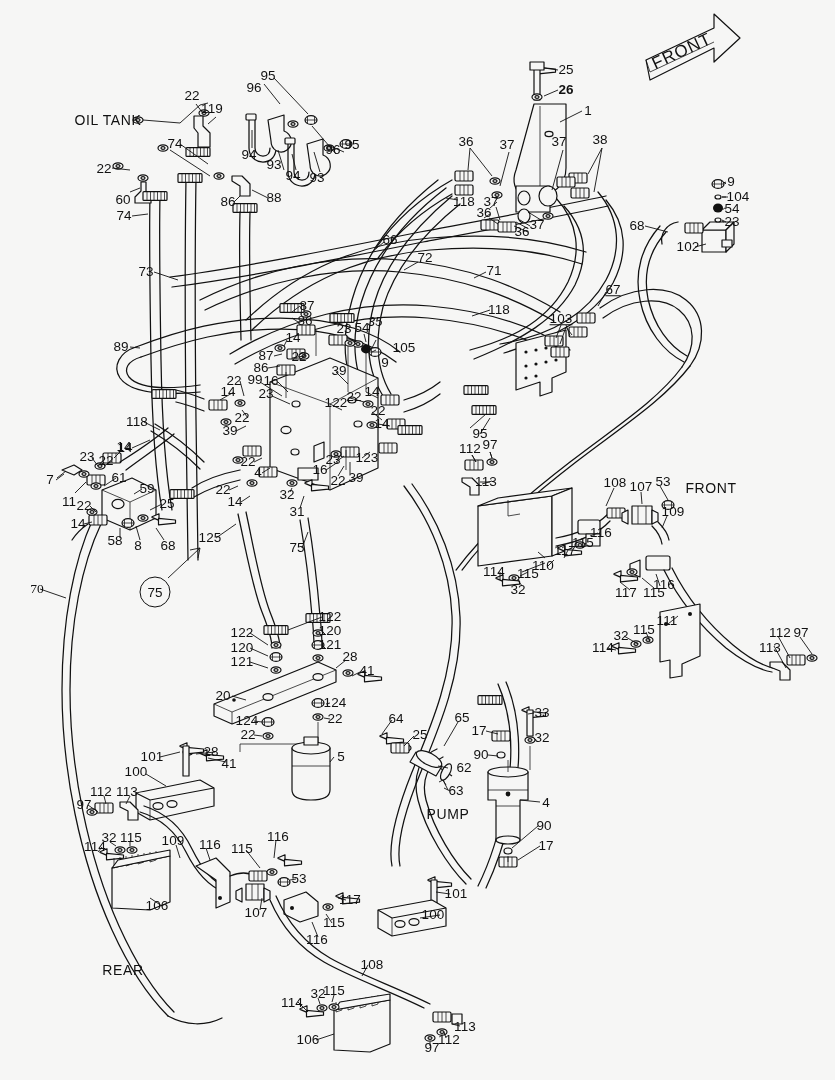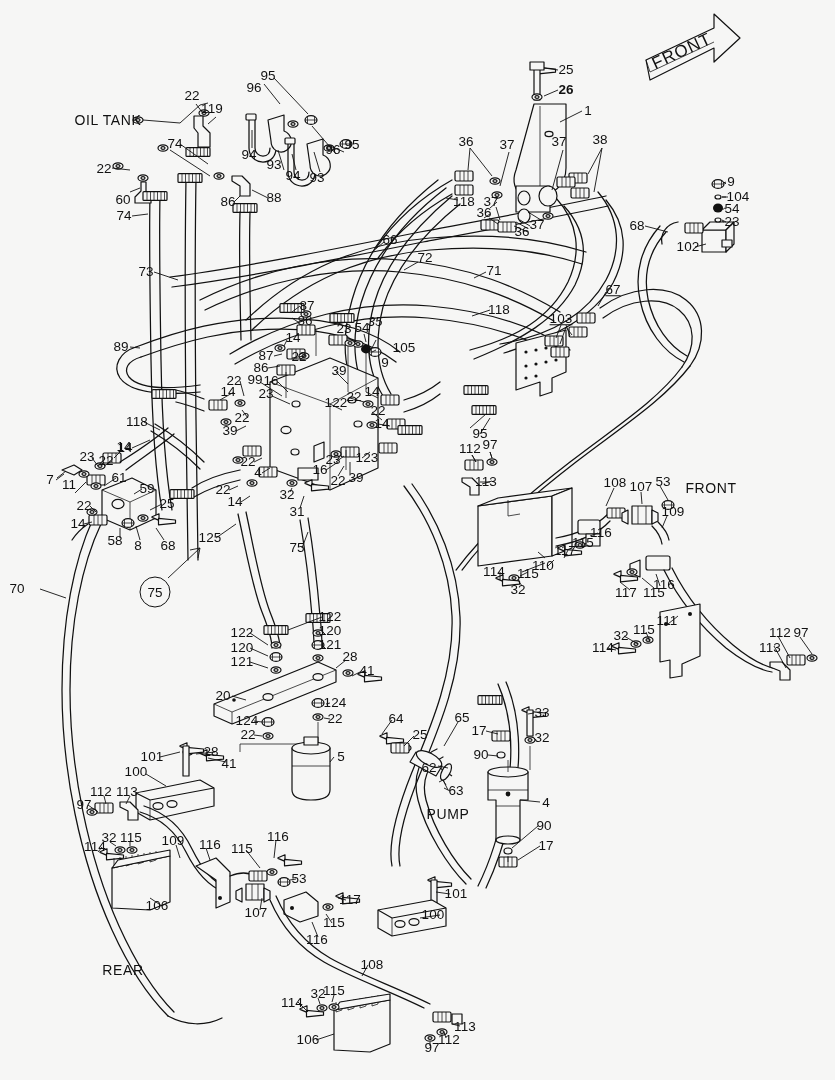--- a/index.html
+++ b/index.html
@@ -652,32 +652,32 @@
       <span class="lbl" style="left: 248px; top: 462px;">22</span>
       <span class="lbl" style="left: 258px; top: 473px;">4</span>
       <span class="lbl" style="left: 223px; top: 490px;">22</span>
       <span class="lbl" style="left: 235px; top: 502px;">14</span>
       <span class="lbl" style="left: 287px; top: 495px;">32</span>
       <span class="lbl" style="left: 297px; top: 512px;">31</span>
       <span class="lbl" style="left: 87px; top: 457px;">23</span>
       <span class="lbl" style="left: 106px; top: 461px;">22</span>
       <span class="lbl" style="left: 124px; top: 447px;">14</span>
       <span class="lbl" style="left: 50px; top: 480px;">7</span>
-      <span class="lbl" style="left: 69px; top: 485px; text-align: right;">11</span>
+      <span class="lbl" style="left: 69px; top: 502px; text-align: right;">11</span>
       <span class="lbl" style="left: 119px; top: 478px;">61</span>
       <span class="lbl" style="left: 147px; top: 489px;">59</span>
       <span class="lbl" style="left: 167px; top: 504px;">25</span>
       <span class="lbl" style="left: 84px; top: 506px;">22</span>
       <span class="lbl" style="left: 78px; top: 524px;">14</span>
       <span class="lbl" style="left: 115px; top: 541px;">58</span>
       <span class="lbl" style="left: 138px; top: 546px;">8</span>
       <span class="lbl" style="left: 168px; top: 546px;">68</span>
       <span class="lbl" style="left: 210px; top: 538px;">125</span>
       <span class="lbl" style="left: 297px; top: 548px;">75</span>
-      <span class="lbl" style="left: 17px; top: 589px;">70</span>
+      <span class="lbl" style="left: 37px; top: 589px; font-family: Liberation Serif, serif;">70</span>
       <span class="lbl" style="left: 470px; top: 449px;">112</span>
       <span class="lbl" style="left: 490px; top: 445px;">97</span>
       <span class="lbl" style="left: 486px; top: 482px;">113</span>
       <span class="lbl" style="left: 480px; top: 434px;">95</span>
       <span class="lbl" style="left: 615px; top: 483px;">108</span>
       <span class="lbl" style="left: 641px; top: 487px;">107</span>
       <span class="lbl" style="left: 663px; top: 482px;">53</span>
       <span class="lbl" style="left: 673px; top: 512px;">109</span>
       <span class="lbl" style="left: 601px; top: 533px;">116</span>
       <span class="lbl" style="left: 583px; top: 543px;">115</span>
@@ -708,21 +708,21 @@
       <span class="lbl" style="left: 335px; top: 703px;">124</span>
       <span class="lbl" style="left: 335px; top: 719px;">22</span>
       <span class="lbl" style="left: 247px; top: 721px;">124</span>
       <span class="lbl" style="left: 248px; top: 735px;">22</span>
       <span class="lbl" style="left: 211px; top: 752px;">28</span>
       <span class="lbl" style="left: 229px; top: 764px;">41</span>
       <span class="lbl" style="left: 341px; top: 757px;">5</span>
       <span class="lbl" style="left: 396px; top: 719px;">64</span>
       <span class="lbl" style="left: 462px; top: 718px;">65</span>
       <span class="lbl" style="left: 420px; top: 735px;">25</span>
-      <span class="lbl" style="left: 429px; top: 768px; text-align: center;">62</span>
+      <span class="lbl" style="left: 464px; top: 768px; text-align: center;">62</span>
       <span class="lbl" style="left: 456px; top: 791px;">63</span>
       <span class="lbl" style="left: 542px; top: 713px;">33</span>
       <span class="lbl" style="left: 479px; top: 731px;">17</span>
       <span class="lbl" style="left: 542px; top: 738px;">32</span>
       <span class="lbl" style="left: 481px; top: 755px;">90</span>
       <span class="lbl" style="left: 546px; top: 803px;">4</span>
       <span class="lbl" style="left: 544px; top: 826px;">90</span>
       <span class="lbl" style="left: 546px; top: 846px;">17</span>
       <span class="lbl" style="left: 152px; top: 757px;">101</span>
       <span class="lbl" style="left: 136px; top: 772px;">100</span>

